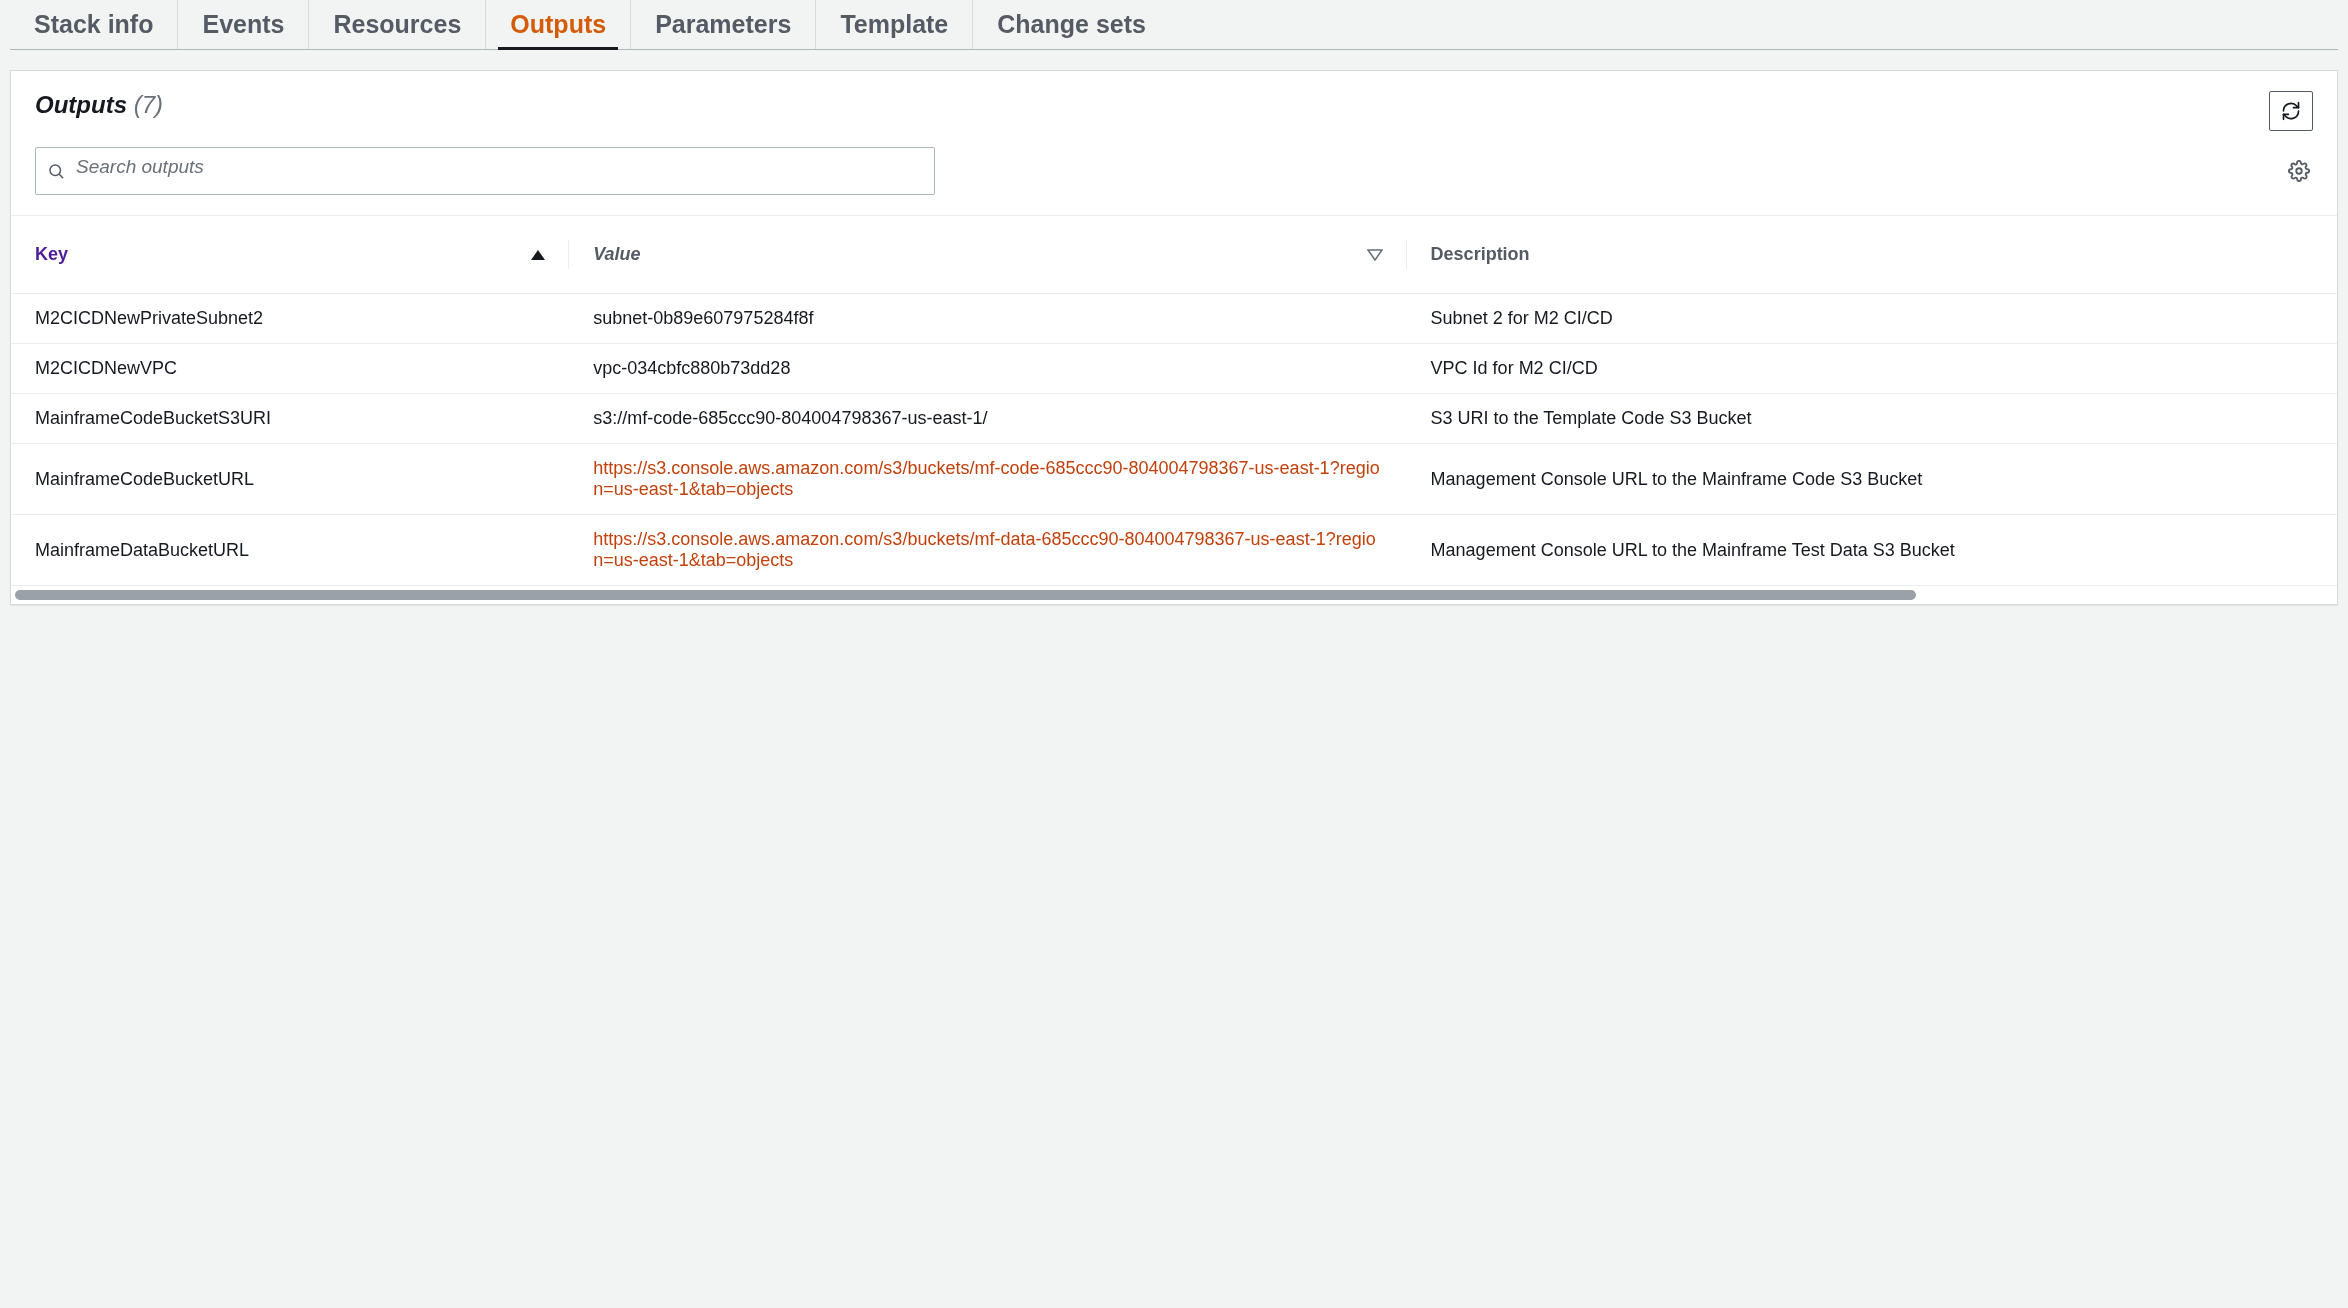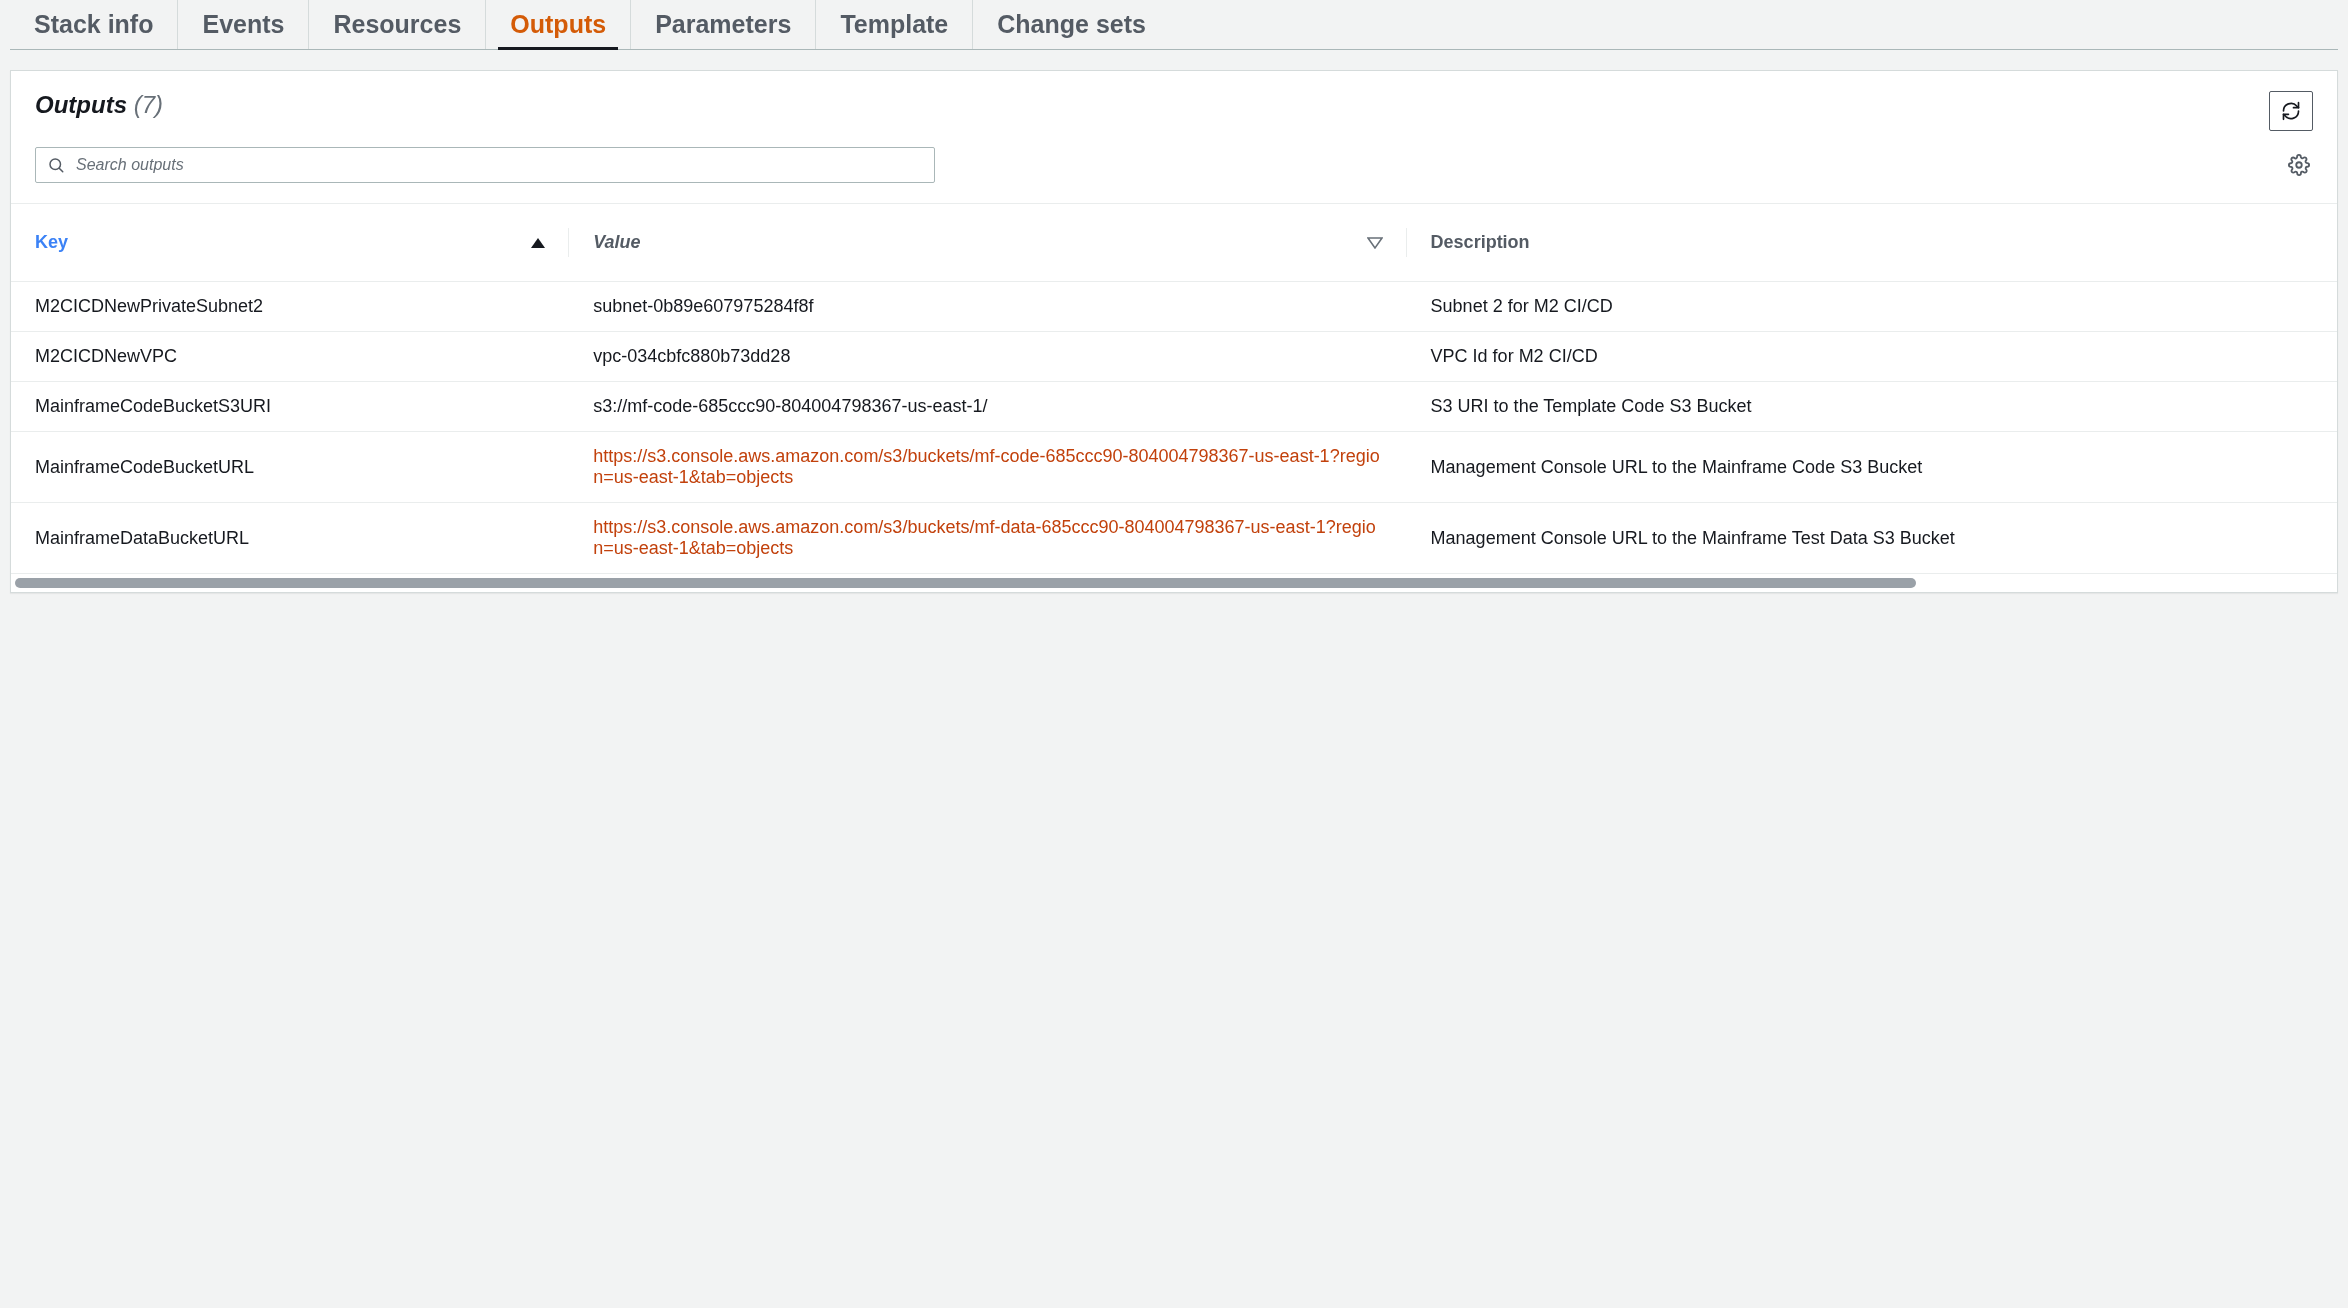--- a/index.html
+++ b/index.html
@@ -85,22 +85,22 @@
     flex: 0 1 900px;
   }
   .search-box svg {
     position: absolute;
     left: 12px;
     top: 50%;
     transform: translateY(-50%);
   }
   .search-input {
     width: 100%;
-    padding: 8px 12px 8px 40px;
-    font-size: 16px;
+    padding: 8px 12px 16px 40px;
+    font-size: 19px;
     font-style: normal;
     border: 1px solid #aab7b8;
     border-radius: 2px;
     color: #16191f;
     background: #fff;
   }
   .search-input::placeholder {
     font-style: italic;
     color: #687078;
   }
@@ -131,21 +131,21 @@
     vertical-align: middle;
   }
   th .th-divider {
     position: absolute;
     right: 0;
     top: 24px;
     bottom: 24px;
     width: 1px;
     background: #eaeded;
   }
-  th.key-col { width: 24%; color: #3b82f6; }
+  th.key-col { width: 24%; color: #4c1d95; }
   th.value-col { width: 36%; font-style: italic; }
   th.desc-col { }
   th .th-content {
     display: flex;
     align-items: center;
     justify-content: space-between;
     gap: 8px;
   }
   td {
     padding: 14px 24px;

